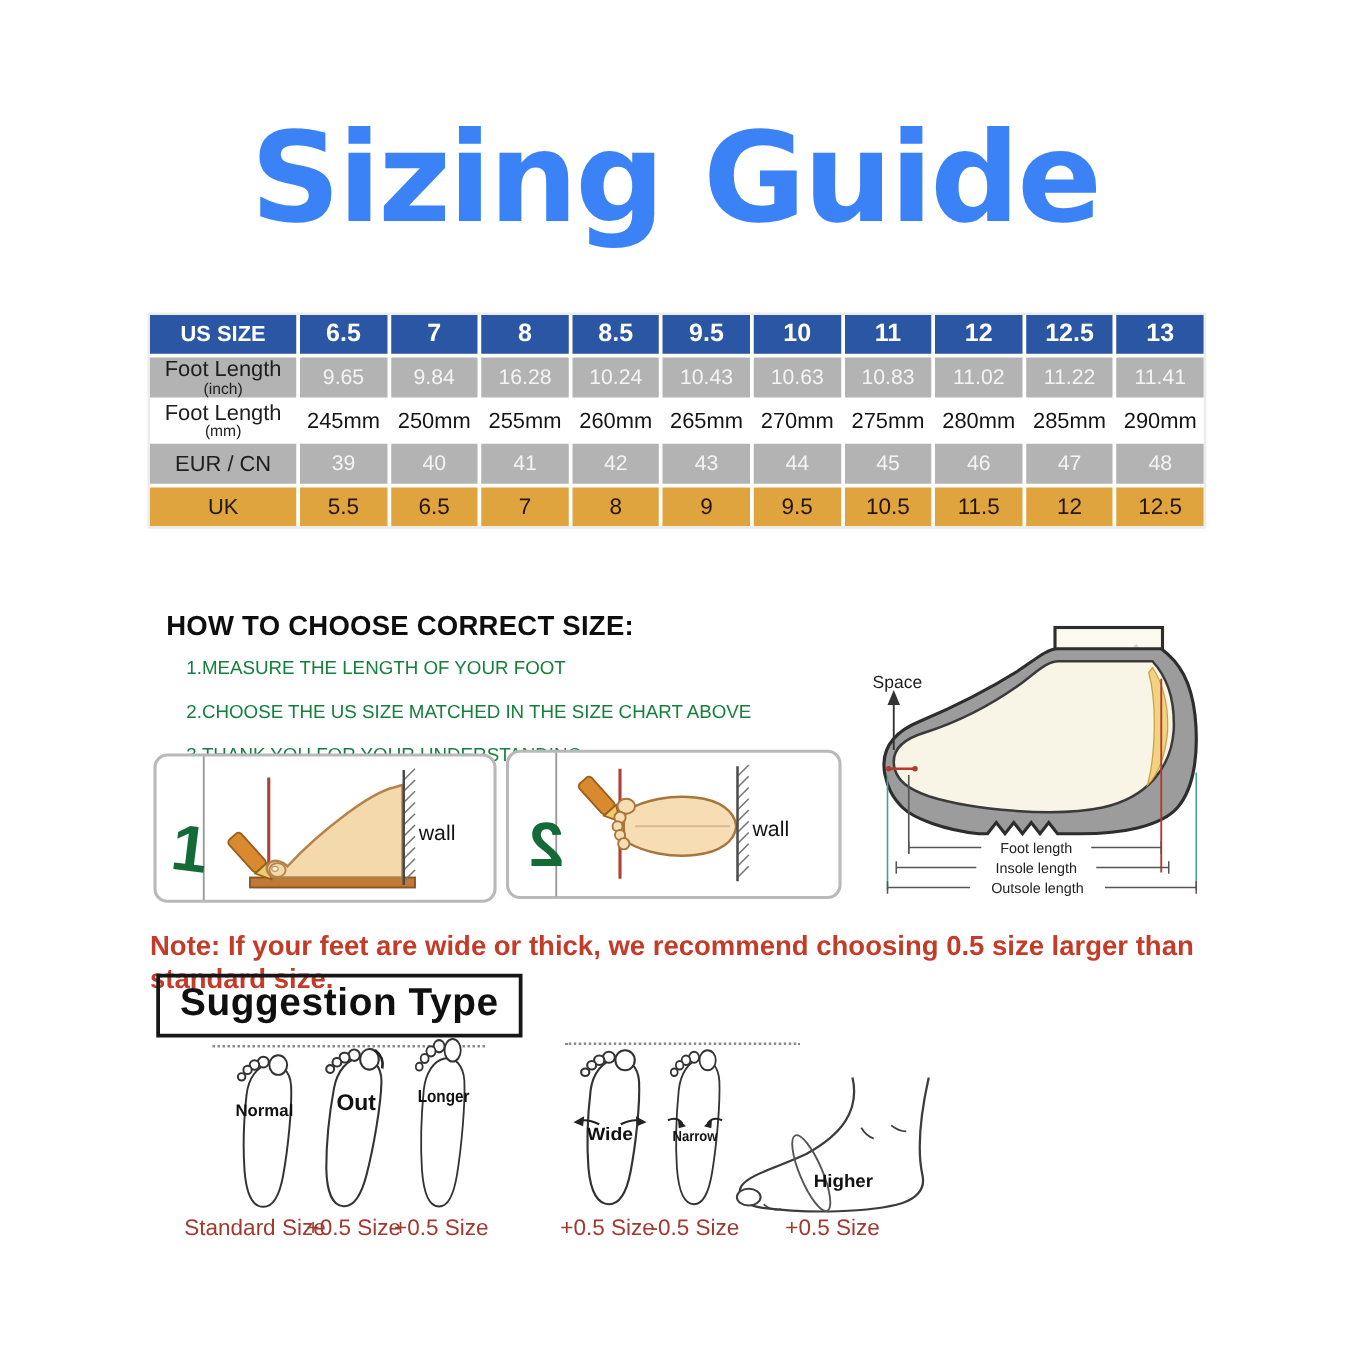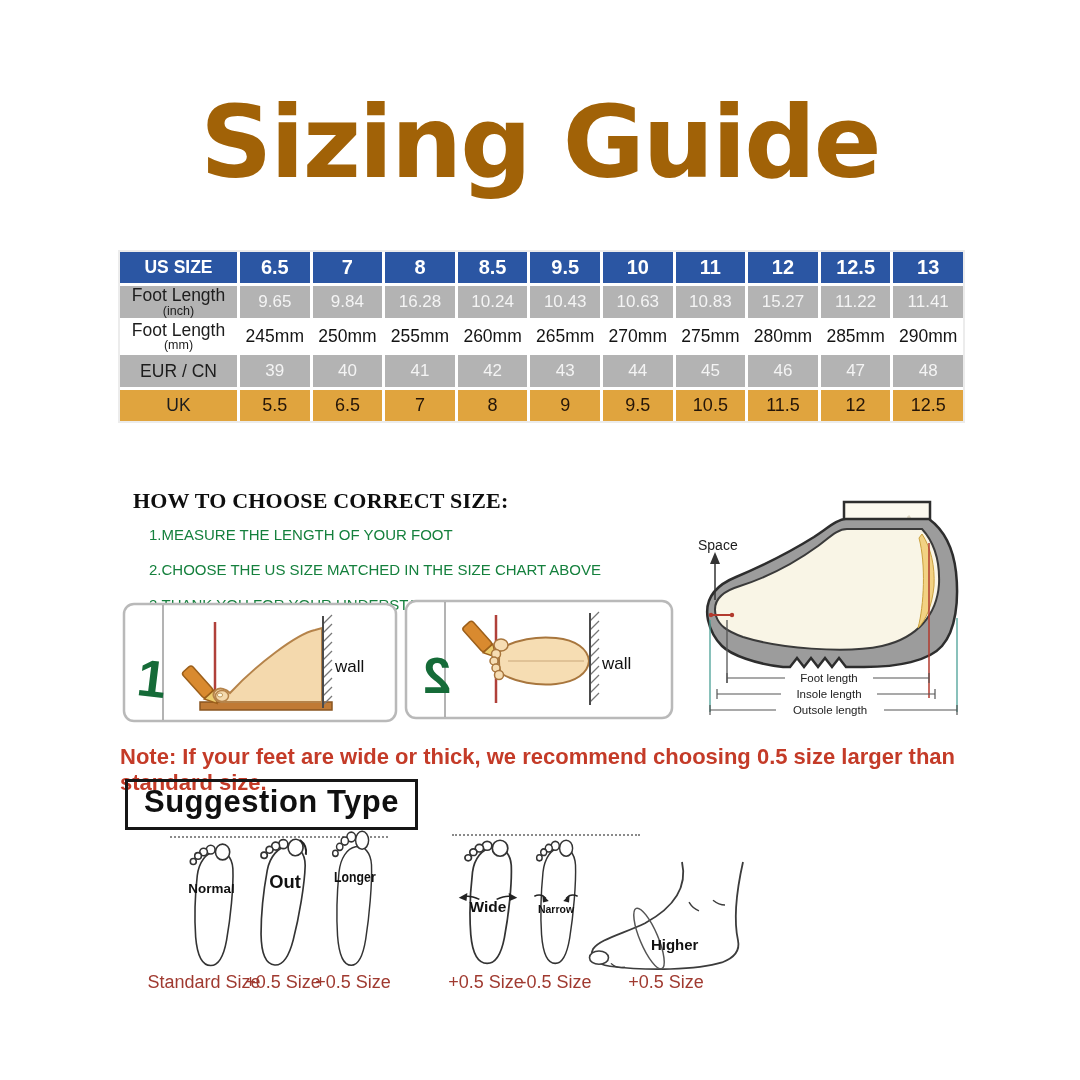--- a/index.html
+++ b/index.html
@@ -1,42 +1,42 @@
 <!DOCTYPE html>
 <html style="--header-blue: #2b56a3; --row-gray: #b3b3b3; --uk-orange: #e0a43e; --note-red: #c43b28; --size-label-red: #a03a30; --step-green: #156b38; --pencil-orange: #d98a2f; --floor-brown: #c07a35; --skin: #f4d9ad; --shoe-gray: #9c9c9c; --foot-cream: #f9f5e6; --insole-yellow: #f2d283; --dimension-teal: #4aa096; --dimension-red: #b23a2e;"><head>
 <meta charset="utf-8">
 <style>
   html,body{margin:0;padding:0;background:#fff;}
   .canvas{position:relative;width:1080px;height:1080px;background:#fff;overflow:hidden;
           font-family:"Liberation Sans","DejaVu Sans",sans-serif;color:#111;}
 
   
   .title{position:absolute;top:84px;left:0;width:100%;margin:0;text-align:center;
-         font-size:100px;font-weight:800;letter-spacing:-2px;color:#a16207;
+         font-size:100px;font-weight:800;letter-spacing:-2px;color:#3b82f6;
          font-family:"DejaVu Sans","Liberation Sans",sans-serif;}
 
   
   #size-table{position:absolute;left:120px;top:252px;width:843px;height:169px;
               display:grid;grid-template-columns:117px repeat(10,1fr);
               grid-template-rows:repeat(5,1fr);gap:3px;background:#fff;outline:2px solid #ececec;}
   .cell{display:flex;flex-direction:column;align-items:center;justify-content:center;
         font-size:17px;line-height:1.05;color:#1d1d1d;}
   .cell.head{background:var(--header-blue,#2b56a3);color:#fff;font-weight:bold;font-size:20px;}
   .cell.gray{background:var(--row-gray,#b3b3b3);}
   .cell.gray.val{color:#f4f4f4;}
   .cell.white{background:#fff;}
   .cell.white.val{color:#141414;font-size:17.5px;}
   .cell.orange{background:var(--uk-orange,#e0a43e);}
   .cell.orange.val{color:#241508;font-size:18px;}
   .cell.labelcol{font-size:17.5px;}
   .lab-sub{font-size:12.5px;}
 
   
   .howto{position:absolute;left:133px;top:488px;width:560px;}
-  .howto h2{margin:0 0 12px 0;font-size:22px;font-weight:bold;letter-spacing:.2px;color:#0e0e0e;font-family:Liberation Serif, serif;}
+  .howto h2{margin:0 0 12px 0;font-size:22px;font-weight:bold;letter-spacing:.2px;color:#0e0e0e;}
   .howto p{margin:0 0 18px 16px;font-size:15px;color:#15803d;}
 
   .panel1{position:absolute;left:122px;top:602px;}
   .panel2{position:absolute;left:404px;top:599px;}
   .shoe{position:absolute;left:686px;top:498px;}
 
   .note{position:absolute;left:120px;top:744px;width:880px;margin:0;
         font-size:22px;color:var(--note-red,#c43b28);font-weight:bold;}
 
   .suggestion-box{position:absolute;left:125px;top:779px;border:3px solid #161616;
@@ -98,21 +98,21 @@
         <span class="lab-main">Foot Length</span>
         <span class="lab-sub">(inch)</span>
       </div>
       <div class="cell val gray">9.65</div>
       <div class="cell val gray">9.84</div>
       <div class="cell val gray">16.28</div>
       <div class="cell val gray">10.24</div>
       <div class="cell val gray">10.43</div>
       <div class="cell val gray">10.63</div>
       <div class="cell val gray">10.83</div>
-      <div class="cell val gray">15.27</div>
+      <div class="cell val gray">11.02</div>
       <div class="cell val gray">11.22</div>
       <div class="cell val gray">11.41</div>
       <div class="cell labelcol white">
         <span class="lab-main">Foot Length</span>
         <span class="lab-sub">(mm)</span>
       </div>
       <div class="cell val white">245mm</div>
       <div class="cell val white">250mm</div>
       <div class="cell val white">255mm</div>
       <div class="cell val white">260mm</div>

